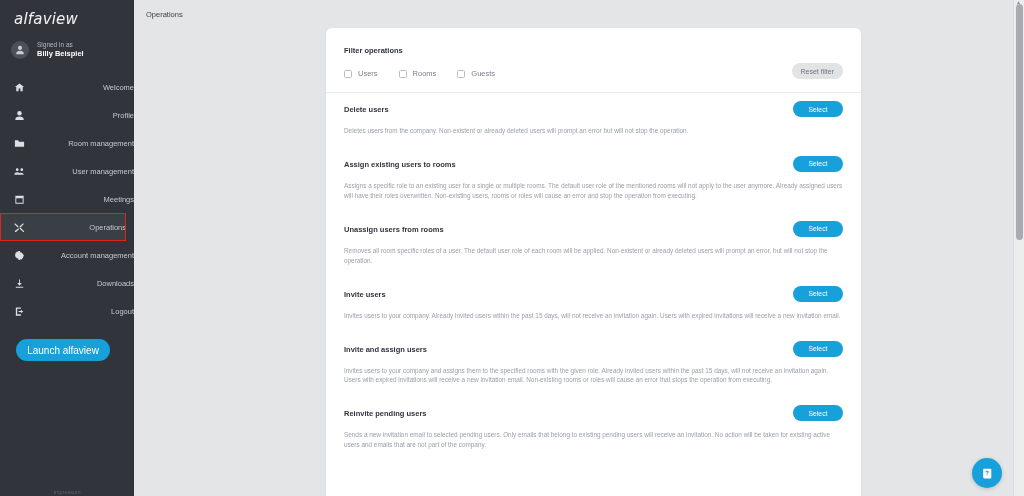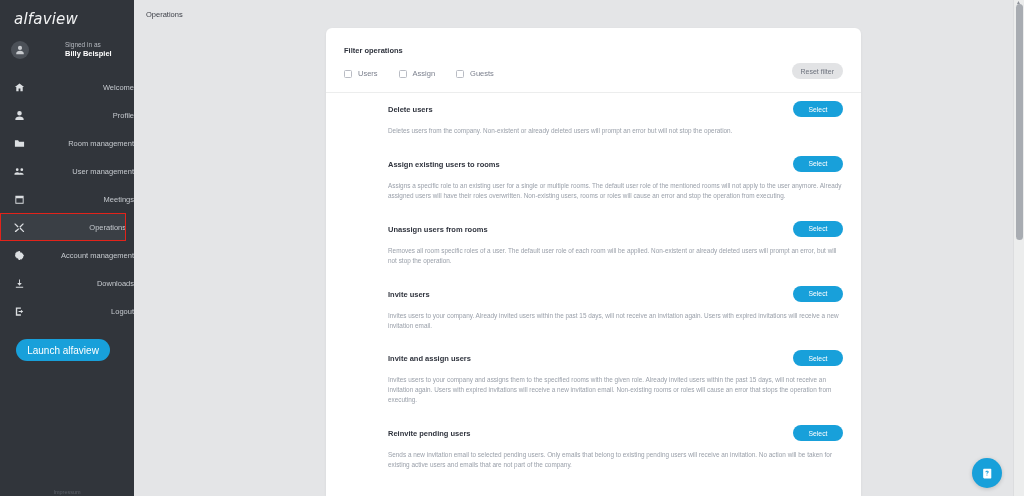--- a/index.html
+++ b/index.html
@@ -25,21 +25,20 @@
     font-size: 15px;
     color: #f2f3f4;
     padding: 10px 0 0 14px;
     letter-spacing: .2px;
     font-weight: 400;
   }
   .signed-in {
     display: flex; align-items: center;
     margin-top: 9px; padding-left: 11px;
     height: 26px;
-    gap: 28px;
   }
   .avatar {
     width: 18px; height: 18px; border-radius: 50%;
     background: #4c5158;
     display: flex; align-items: center; justify-content: center;
     flex: 0 0 18px;
   }
   .avatar svg { width: 10px; height: 10px; fill: #c9ccd0; }
   .signed-in-text { margin-left: 8px; line-height: 1.15; }
   .signed-in-text .lbl { font-size: 6.5px; color: #b6bac0; display: block; }
@@ -129,21 +128,21 @@
     font-size: 7px;
     border: none;
     border-radius: 9px;
     padding: 0 9px;
     height: 16px;
     cursor: pointer;
     font-family: "Liberation Sans", sans-serif;
   }
   .divider { height: 1px; background: #eceded; }
 
-  .op-row { padding: 12px 18px 12px 18px; position: relative; margin-left: 44px; }
+  .op-row { padding: 12px 18px 12px 18px; position: relative; }
   .op-title { font-size: 7.5px; font-weight: bold; color: #2f333d; }
   .op-desc {
     margin-top: 12px;
     font-size: 6.4px;
     color: #9aa0aa;
     line-height: 1.55;
     max-width: 500px;
   }
   .select-btn {
     position: absolute; right: 18px; top: 8px;
@@ -310,21 +309,21 @@
 
       <div class="filter-sec">
         <div class="filter-title">Filter operations</div>
         <div class="filter-row">
           <label class="cb-item">
             <span class="cb"></span>
             <span class="cb-lbl">Users</span>
           </label>
           <label class="cb-item">
             <span class="cb"></span>
-            <span class="cb-lbl">Assign</span>
+            <span class="cb-lbl">Rooms</span>
           </label>
           <label class="cb-item">
             <span class="cb"></span>
             <span class="cb-lbl">Guests</span>
           </label>
         </div>
         <button class="reset-btn">Reset filter</button>
       </div>
 
       <div class="divider"></div>

